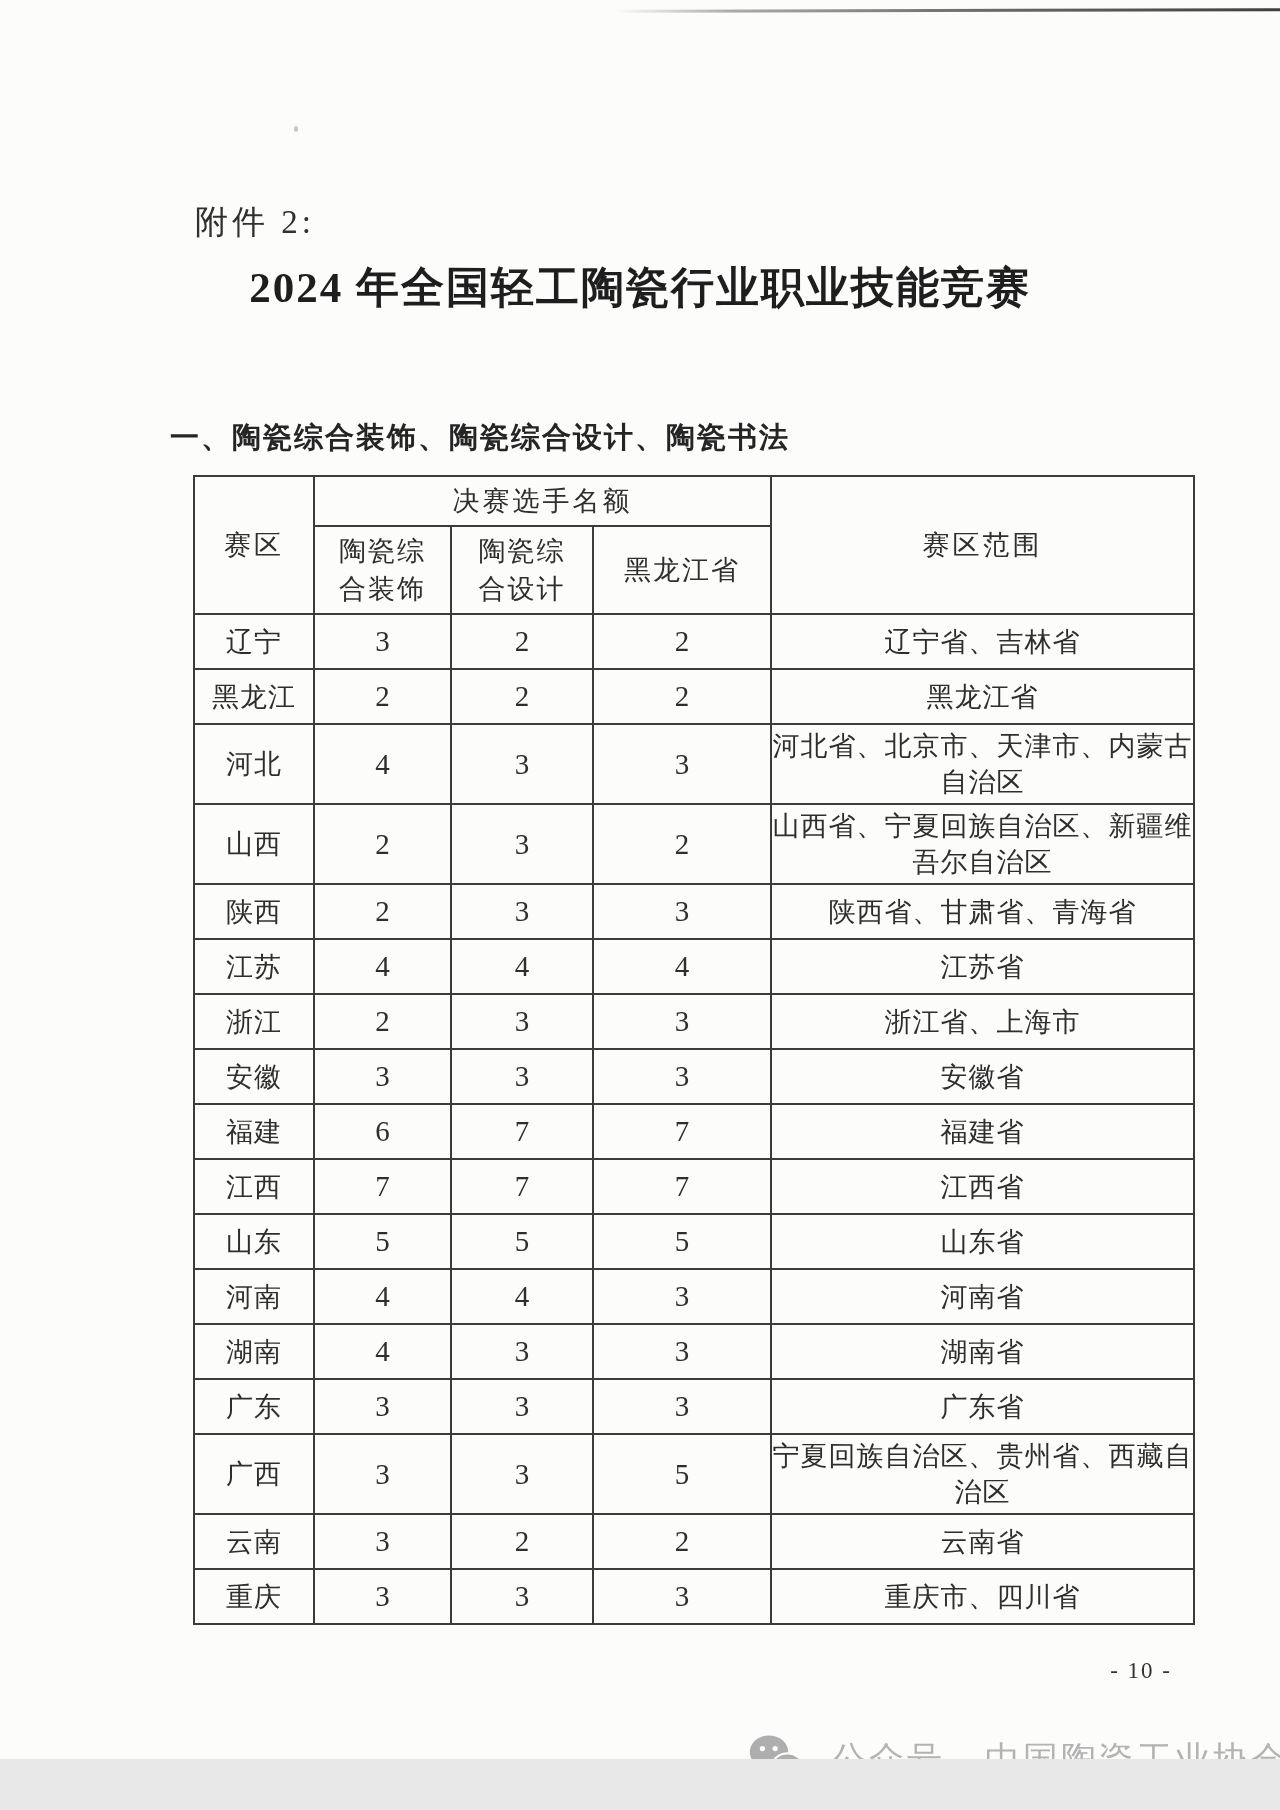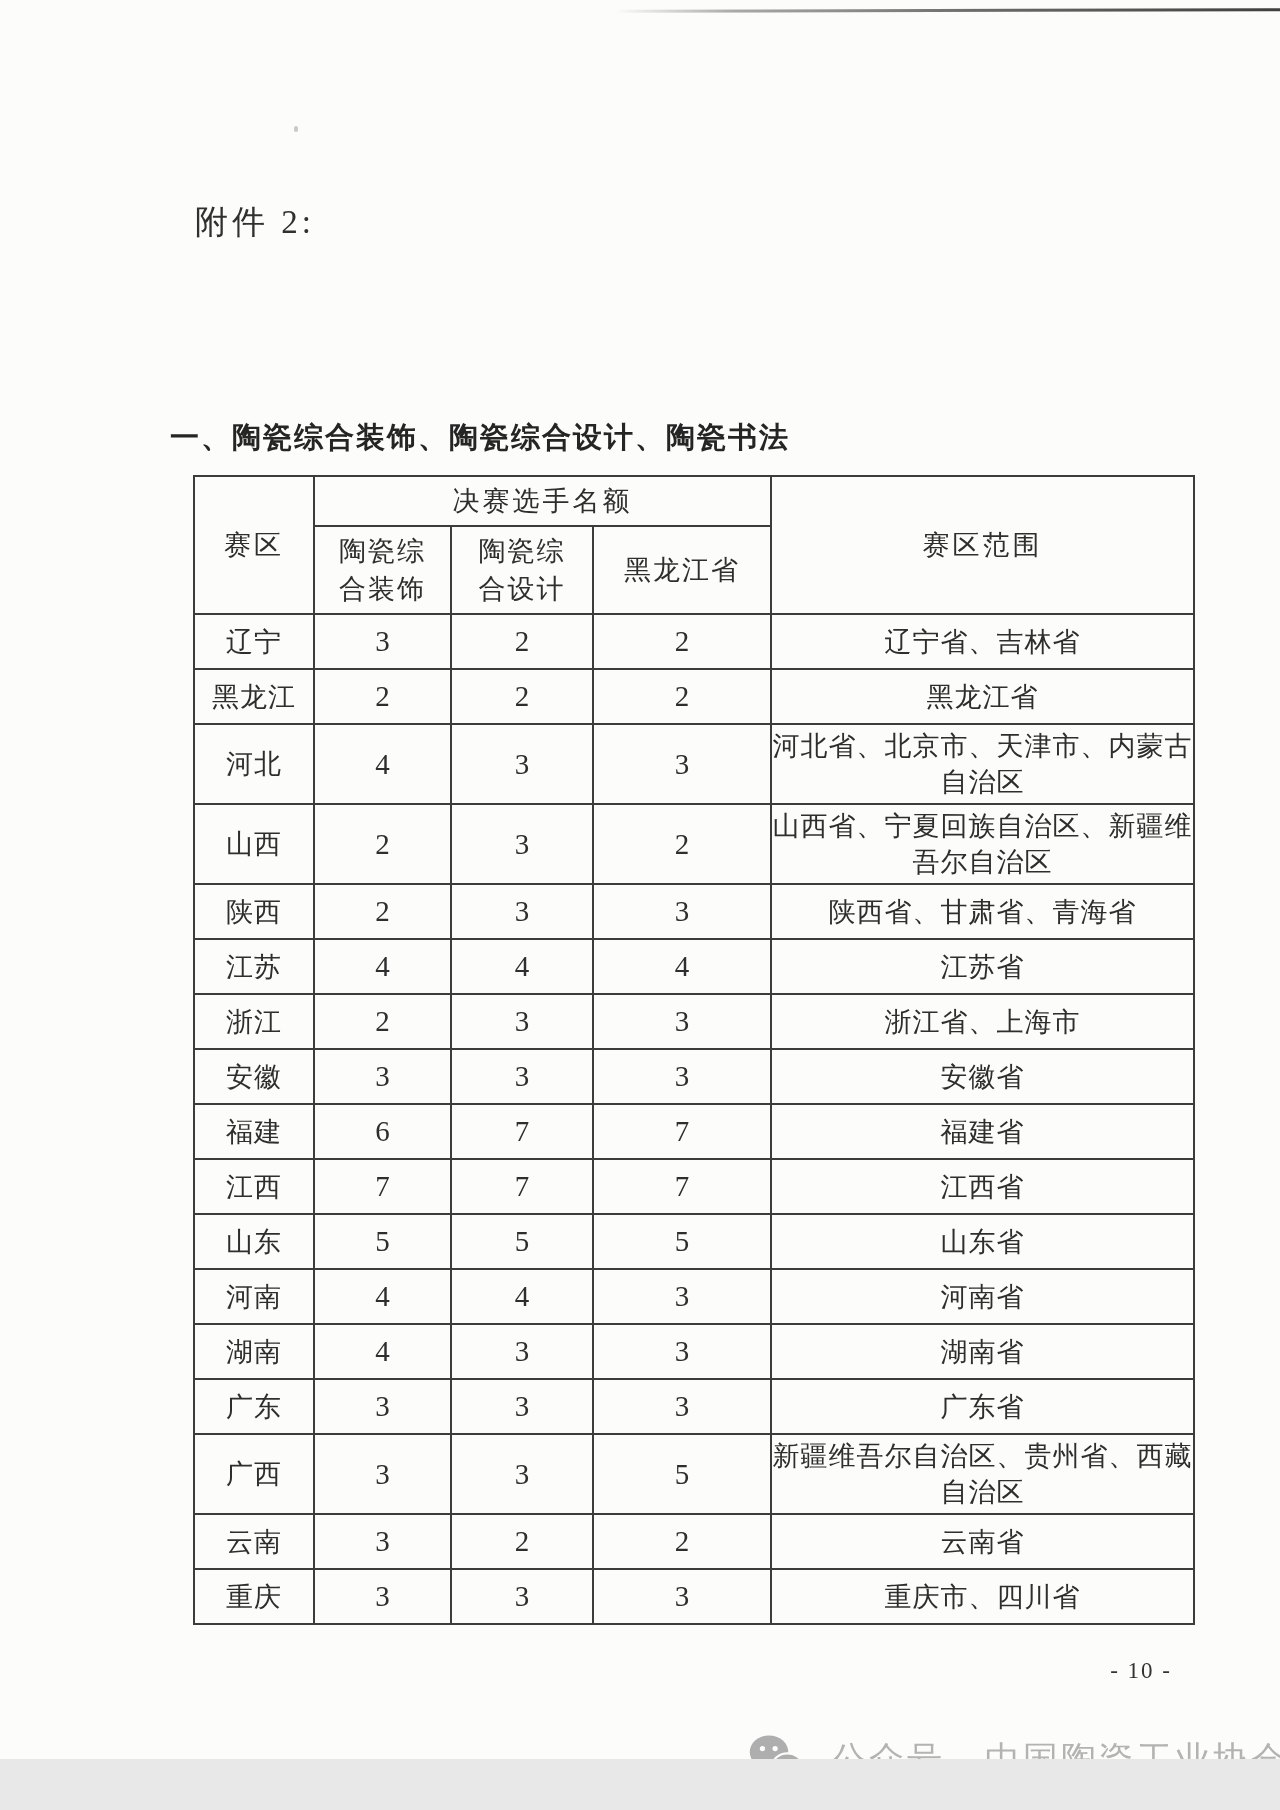--- a/index.html
+++ b/index.html
@@ -85,20 +85,21 @@
 <body>
 
 <div class="page">
 
   <div class="scan-line"></div>
   <div class="speck"></div>
 
   <div class="attachment-label">附件 2:</div>
 
   <div class="doc-title">
+    <div>2024 年全国轻工陶瓷行业职业技能竞赛</div>
   </div>
 
   <div class="section-heading">一、陶瓷综合装饰、陶瓷综合设计、陶瓷书法</div>
 
   <table class="alloc">
     <colgroup>
       <col style="width:120px">
       <col style="width:137px">
       <col style="width:142px">
       <col style="width:178px">
@@ -219,21 +220,21 @@
           <td class="td-num">3</td>
           <td class="td-num">3</td>
           <td class="td-num">3</td>
           <td class="td-scope">广东省</td>
         </tr>
         <tr class="row tall">
           <td class="td-zone">广西</td>
           <td class="td-num">3</td>
           <td class="td-num">3</td>
           <td class="td-num">5</td>
-          <td class="td-scope">新疆维吾尔自治区、贵州省、西藏自治区</td>
+          <td class="td-scope">宁夏回族自治区、贵州省、西藏自治区</td>
         </tr>
         <tr class="row">
           <td class="td-zone">云南</td>
           <td class="td-num">3</td>
           <td class="td-num">2</td>
           <td class="td-num">2</td>
           <td class="td-scope">云南省</td>
         </tr>
         <tr class="row">
           <td class="td-zone">重庆</td>

